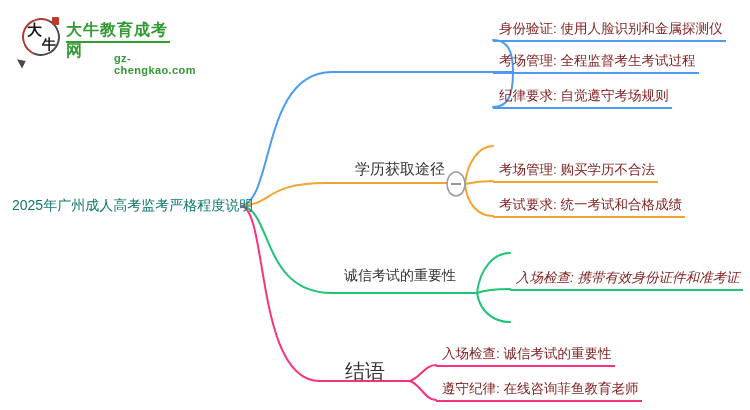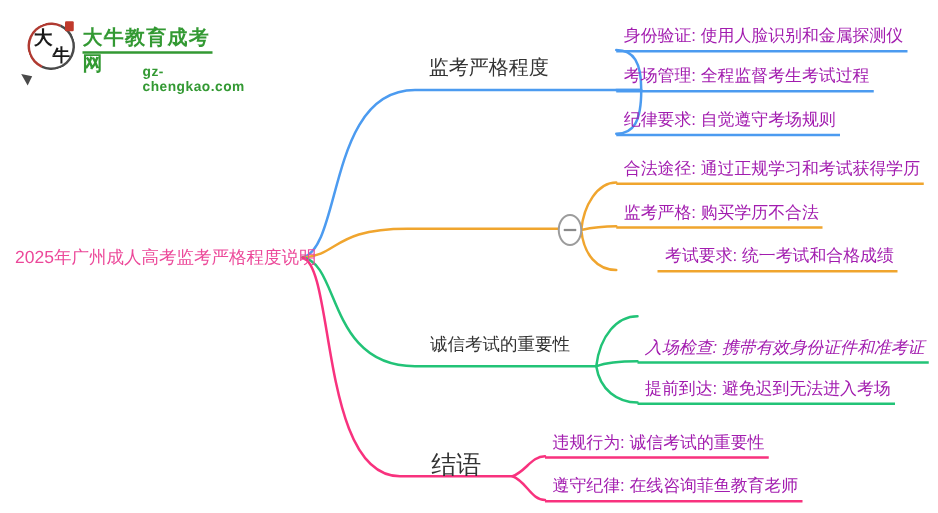--- a/index.html
+++ b/index.html
@@ -1,21 +1,21 @@
 <!DOCTYPE html>
 <html><head>
 <meta charset="utf-8">
 <style>
   html,body{margin:0;padding:0;background:#ffffff;}
   body{width:750px;height:410px;position:relative;overflow:hidden;
        font-family:"Liberation Sans","DejaVu Sans",sans-serif;}
   #canvas{position:absolute;inset:0;width:750px;height:410px;}
   svg.edges{position:absolute;left:0;top:0;z-index:1;}
-  .node{position:absolute;z-index:2;white-space:nowrap;color:#a21caf;}
-  .root-label{font-size:14px;font-weight:500;color:#ec4899;letter-spacing:0;}
+  .node{position:absolute;z-index:2;white-space:nowrap;color:#7f1d1d;}
+  .root-label{font-size:14px;font-weight:500;color:#0f766e;letter-spacing:0;}
   .blabel{font-weight:400;color:#333;}
   .leaf{font-size:13.5px;line-height:18px;padding:0 3px 2px 6px;
         border-bottom:2px solid #000;}
   
   .logo{position:absolute;left:14px;top:12px;width:170px;height:50px;z-index:3;}
   .bubble{position:absolute;left:8px;top:6px;width:34px;height:34px;border-radius:50%;
           border:2.5px solid #b03a31;border-bottom-color:#4a4a4a;border-right-color:#4a4a4a;
           transform:rotate(-20deg);background:#fff;}
   .bubble-inner{position:absolute;inset:0;transform:rotate(20deg);}
   .glyph-top{position:absolute;left:3px;top:1px;font-size:15px;font-weight:bold;color:#1a1a1a;
@@ -64,31 +64,29 @@
 
     <path d="M242,206 C272,210 262,293 332,293 L477,293" fill="none" stroke-width="2" stroke-linecap="round" stroke="#22C377"></path>
     <path d="M477,293 C480,268 494,253 510,253 M477,293 C485,290 497,289 510,289 M477,293 C480,312 494,322 510,322" fill="none" stroke-width="2" stroke-linecap="round" stroke="#22C377"></path>
 
     <path d="M242,206 C268,213 256,381 320,381 L410,381" fill="none" stroke-width="2" stroke-linecap="round" stroke="#F8327E"></path>
     <path d="M410,381 C421,377 425,365 436,365 M410,381 C421,385 425,400 436,400" fill="none" stroke-width="2" stroke-linecap="round" stroke="#F8327E"></path>
   </svg>
 
   <div class="node root-label" style="left:12px;top:197px">2025年广州成人高考监考严格程度说明</div>
 
-  <div class="node blabel" style="left:343px;top:44px;font-size:16px">监考严格程度</div>
+  <div class="node blabel" style="left:355px;top:160px;font-size:15px">学历获取途径</div>
   <div class="node blabel" style="left:344px;top:267px;font-size:14px">诚信考试的重要性</div>
   <div class="node blabel" style="left:345px;top:358px;font-size:20px">结语</div>
 
   <div class="node leaf" style="left: 493px; top: 20px; border-bottom-color: rgb(76, 155, 240);">身份验证: 使用人脸识别和金属探测仪</div>
   <div class="node leaf" style="left: 493px; top: 87px; border-bottom-color: rgb(76, 155, 240);">纪律要求: 自觉遵守考场规则</div>
   <div class="node leaf" style="left: 493px; top: 52px; border-bottom-color: rgb(76, 155, 240);">考场管理: 全程监督考生考试过程</div>
 
-  <div class="node leaf" style="left: 493px; top: 126px; border-bottom-color: rgb(240, 165, 46);">合法途径: 通过正规学习和考试获得学历</div>
-  <div class="node leaf" style="left: 493px; top: 161px; border-bottom-color: rgb(240, 165, 46);">监考严格: 购买学历不合法</div>
-  <div class="node leaf" style="left: 493px; top: 196px; border-bottom-color: rgb(240, 165, 46); margin-left: 33px;">考试要求: 统一考试和合格成绩</div>
+  <div class="node leaf" style="left: 493px; top: 161px; border-bottom-color: rgb(240, 165, 46);">考场管理: 购买学历不合法</div>
+  <div class="node leaf" style="left: 493px; top: 196px; border-bottom-color: rgb(240, 165, 46);">考试要求: 统一考试和合格成绩</div>
 
   <div class="node leaf" style="left: 510px; top: 269px; border-bottom-color: rgb(34, 195, 119); font-style: italic;">入场检查: 携带有效身份证件和准考证</div>
-  <div class="node leaf" style="left: 510px; top: 302px; border-bottom-color: rgb(34, 195, 119);">提前到达: 避免迟到无法进入考场</div>
 
-  <div class="node leaf" style="left: 436px; top: 345px; border-bottom-color: rgb(248, 50, 126);">违规行为: 诚信考试的重要性</div>
+  <div class="node leaf" style="left: 436px; top: 345px; border-bottom-color: rgb(248, 50, 126);">入场检查: 诚信考试的重要性</div>
   <div class="node leaf" style="left: 436px; top: 380px; border-bottom-color: rgb(248, 50, 126);">遵守纪律: 在线咨询菲鱼教育老师</div>
 
 </div>
 
 </body></html>

